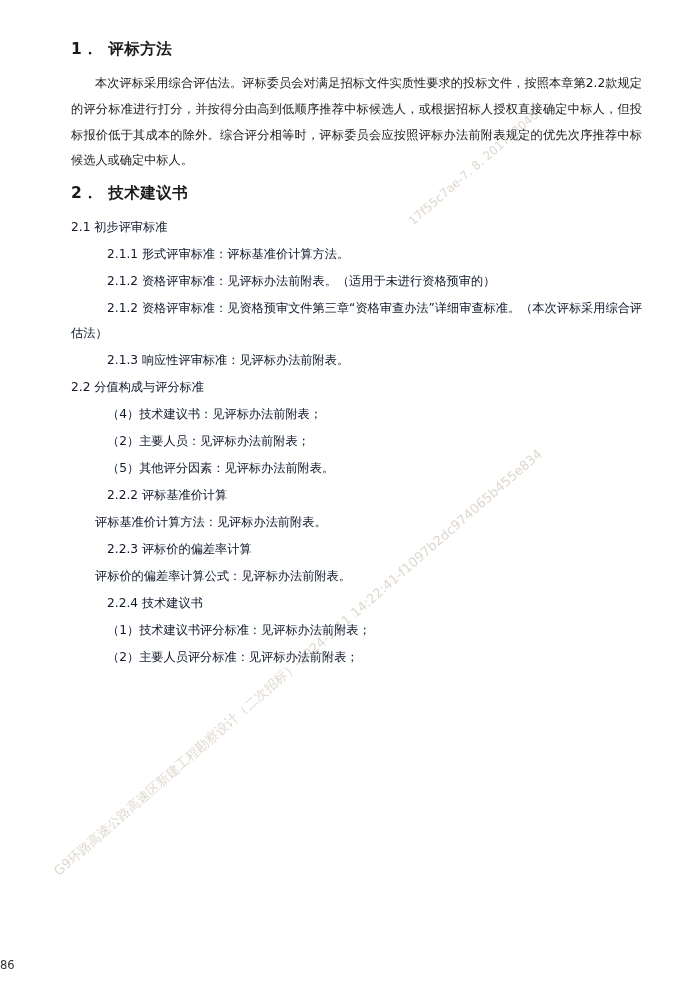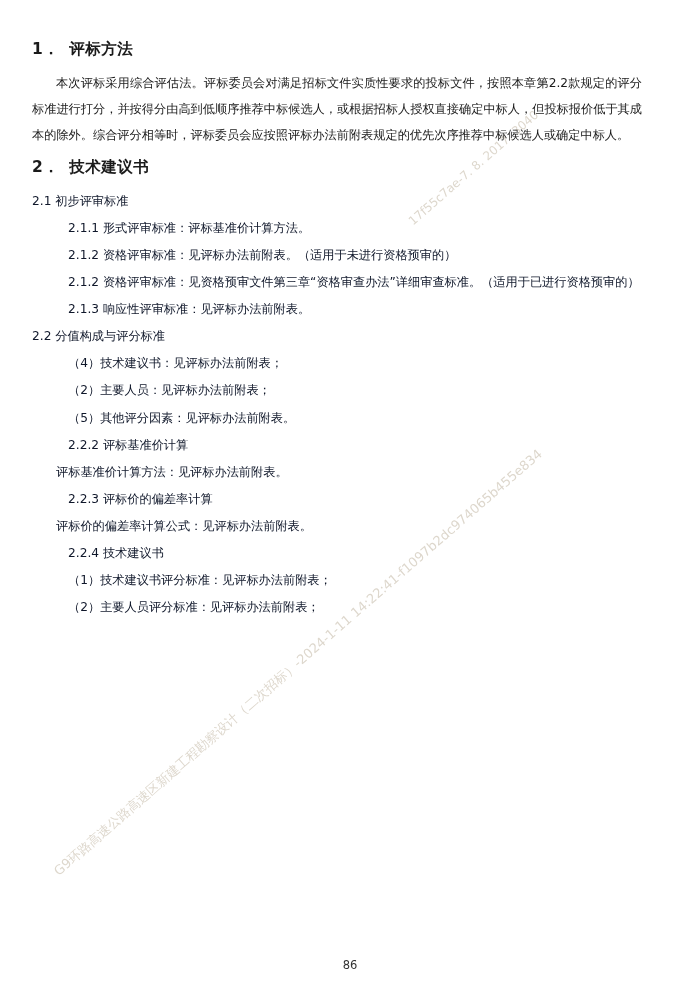--- a/index.html
+++ b/index.html
@@ -17,20 +17,21 @@
     background: #ffffff;
     overflow: hidden;
     box-sizing: border-box;
   }
   .content {
     position: relative;
     z-index: 2;
     padding: 30px 58px 0 32px;
     box-sizing: border-box;
     height: 100%;
+    margin-left: 39px;
   }
   .h1 {
     font-size: 15.5px;
     font-weight: bold;
     color: #1a1a1a;
     letter-spacing: 0.5px;
     margin: 8px 0 10px 0;
     line-height: 1.5;
   }
   .h1 .num {
@@ -54,21 +55,21 @@
     line-height: 2.1;
     text-align: justify;
     text-indent: 24px;
     margin: 4px 0 6px 0;
   }
   .pagenum {
     position: absolute;
     bottom: 18px;
     left: 0;
     width: 100%;
-    text-align: center;
+    text-align: left;
     font-size: 11.5px;
     color: #333;
     z-index: 3;
     margin-top: 16px;
   }
   
   .watermark {
     position: absolute;
     left: 0;
     top: 0;
@@ -116,21 +117,21 @@
     </div>
     <p class="block-para">本次评标采用综合评估法。评标委员会对满足招标文件实质性要求的投标文件，按照本章第2.2款规定的评分标准进行打分，并按得分由高到低顺序推荐中标候选人，或根据招标人授权直接确定中标人，但投标报价低于其成本的除外。综合评分相等时，评标委员会应按照评标办法前附表规定的优先次序推荐中标候选人或确定中标人。</p>
 
     <div class="h1">
       <span class="num">2．</span><span>技术建议书</span>
     </div>
 
     <p class="para indent0">2.1 初步评审标准</p>
     <p class="para indent2">2.1.1 形式评审标准：评标基准价计算方法。</p>
     <p class="para indent2">2.1.2 资格评审标准：见评标办法前附表。（适用于未进行资格预审的）</p>
-    <p class="para indent2">2.1.2 资格评审标准：见资格预审文件第三章“资格审查办法”详细审查标准。（适用于已进行资格预审的）</p>
+    <p class="para indent2">2.1.2 资格评审标准：见资格预审文件第三章“资格审查办法”详细审查标准。（本次评标采用综合评估法）</p>
     <p class="para indent2">2.1.3 响应性评审标准：见评标办法前附表。</p>
     <p class="para indent0">2.2 分值构成与评分标准</p>
     <p class="para indent2">（4）技术建议书：见评标办法前附表；</p>
     <p class="para indent2">（2）主要人员：见评标办法前附表；</p>
     <p class="para indent2">（5）其他评分因素：见评标办法前附表。</p>
     <p class="para indent2">2.2.2 评标基准价计算</p>
     <p class="para indent1">评标基准价计算方法：见评标办法前附表。</p>
     <p class="para indent2">2.2.3 评标价的偏差率计算</p>
     <p class="para indent1">评标价的偏差率计算公式：见评标办法前附表。</p>
     <p class="para indent2">2.2.4 技术建议书</p>

